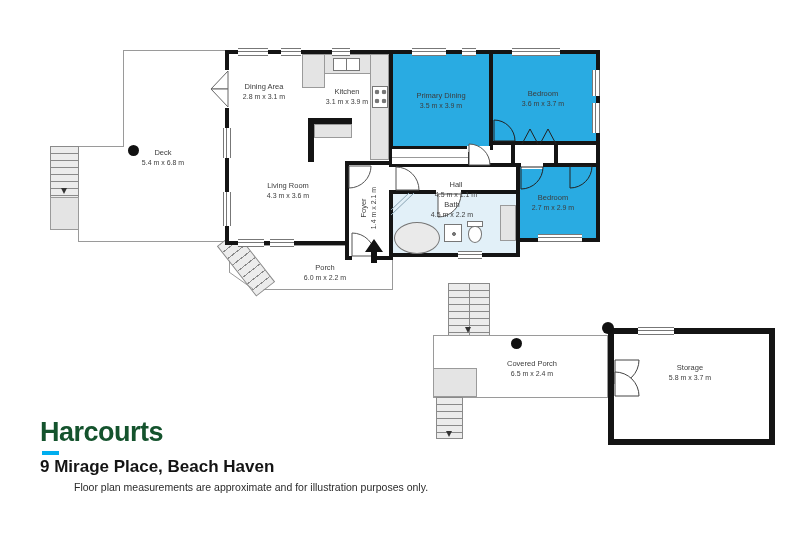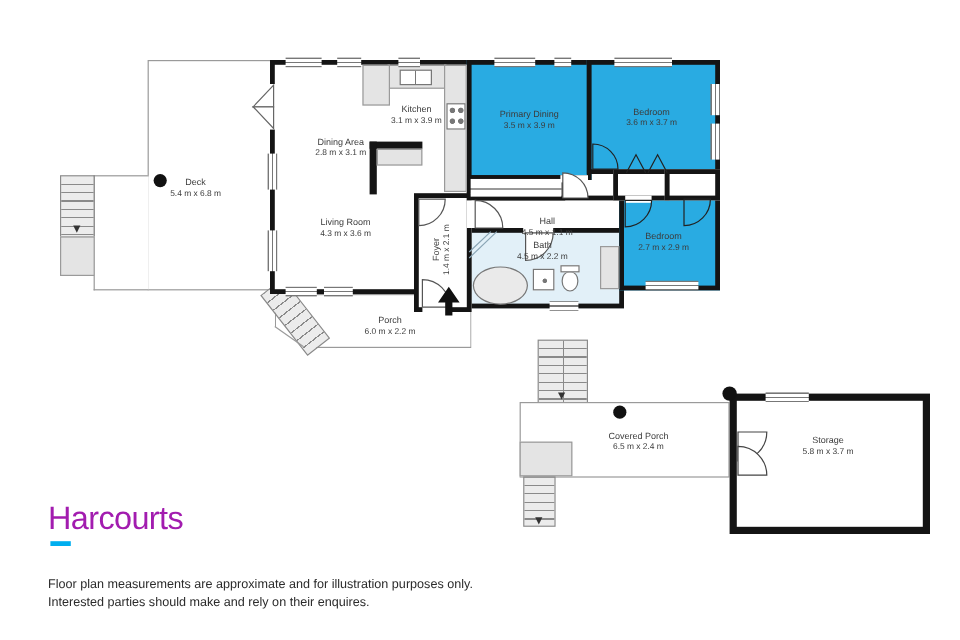--- a/index.html
+++ b/index.html
@@ -25,21 +25,21 @@
   .rlabel{position:absolute;transform:translate(-50%,-50%);text-align:center;color:#3c3c3c;
           line-height:1.3;white-space:nowrap;z-index:30;}
   .rlabel .rname{font-size:7.5px;}
   .rlabel .rdims{font-size:7px;}
   .rlabel.rot{transform:translate(-50%,-50%) rotate(-90deg);}
   .dot{position:absolute;background:#111;border-radius:50%;z-index:25;}
   
   .fixture{position:absolute;box-sizing:border-box;border:1px solid #777;background:#fff;}
   svg.overlay{position:absolute;left:0;top:0;z-index:28;pointer-events:none;}
   
-  .brand{position:absolute;left:40px;top:417px;font-size:27px;font-weight:normal;color:#a21caf;
+  .brand{position:absolute;left:40px;top:417px;font-size:27px;font-weight:bold;color:#14532d;
          letter-spacing:-0.5px;}
   .brand-bar{position:absolute;left:42px;top:451px;width:17px;height:4px;background:#00aeef;}
   .address{position:absolute;left:40px;top:457px;font-size:17px;font-weight:bold;color:#141414;}
   .disc{position:absolute;left:40px;font-size:10.5px;color:#2b2b2b;}
 </style>
 </head>
 <body>
 
 <div id="canvas">
 
@@ -149,21 +149,21 @@
     <path d="M446,431 L452,431 L449,437 Z" fill="#333"></path>
     <path d="M61,188 L67,188 L64,194 Z" fill="#333"></path>
 
     <path d="M229,272 L253,289" fill="none" stroke="#9a9a9a" stroke-width="1"></path>
   </svg>
 
   <div class="rlabel" style="left:163px;top:157px;">
     <div class="rname">Deck</div>
     <div class="rdims">5.4 m x 6.8 m</div>
   </div>
-  <div class="rlabel" style="left:284px;top:91px;margin-top:32px;">
+  <div class="rlabel" style="left:264px;top:91px;">
     <div class="rname">Dining Area</div>
     <div class="rdims">2.8 m x 3.1 m</div>
   </div>
   <div class="rlabel" style="left:347px;top:96px;">
     <div class="rname">Kitchen</div>
     <div class="rdims">3.1 m x 3.9 m</div>
   </div>
   <div class="rlabel" style="left:441px;top:100px;">
     <div class="rname">Primary Dining</div>
     <div class="rdims">3.5 m x 3.9 m</div>
@@ -200,16 +200,16 @@
     <div class="rname">Covered Porch</div>
     <div class="rdims">6.5 m x 2.4 m</div>
   </div>
   <div class="rlabel" style="left:690px;top:372px;">
     <div class="rname">Storage</div>
     <div class="rdims">5.8 m x 3.7 m</div>
   </div>
 
   <div class="brand">Harcourts</div>
   <div class="brand-bar"></div>
-  <div class="disc" style="top:481px;">Floor plan measurements are approximate and for illustration purposes only.</div>
-  <div class="disc" style="top:496px;">Interested parties should make and rely on their enquires.</div>
+  <div class="address">9 Mirage Place, Beach Haven</div>
+  <div class="disc" style="top:481px;margin-left:34px;">Floor plan measurements are approximate and for illustration purposes only.</div>
 
 </div>
 
 </body></html>

